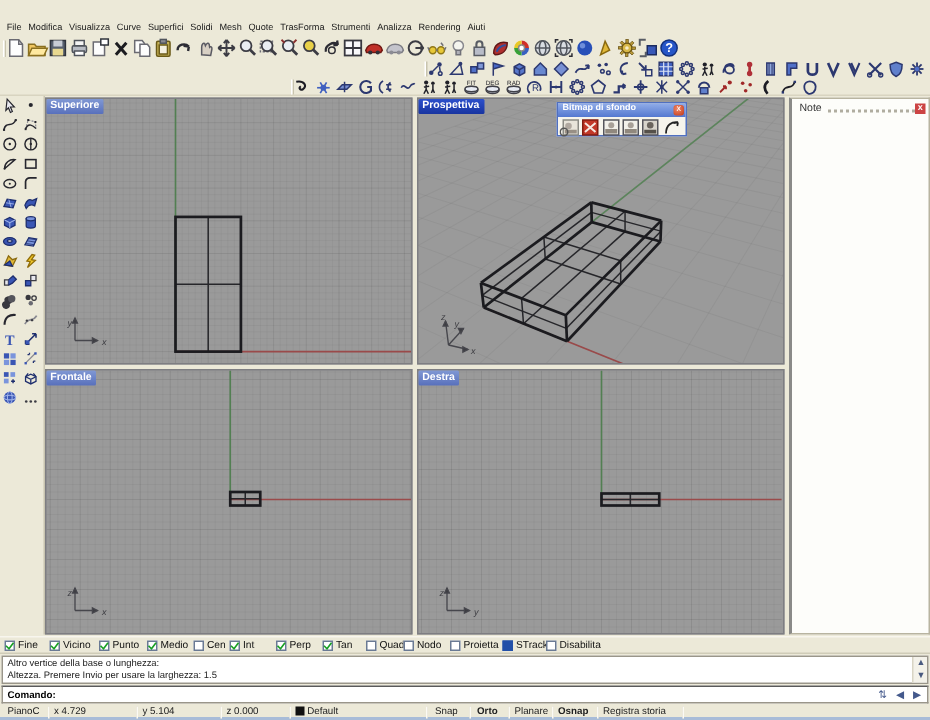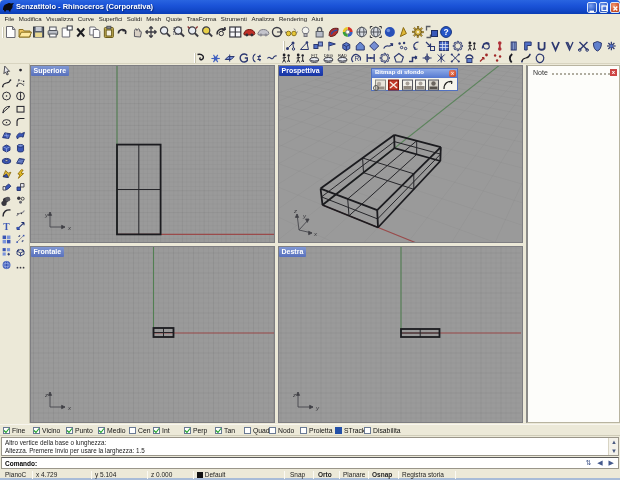--- a/index.html
+++ b/index.html
@@ -40,41 +40,20 @@
 
 #cmd{left:1px;top:456.5px;width:618px;height:12px;background:#fff;border:1px solid #9a968a;border-top:1px solid #5a5a5a}
 #cmd b{position:absolute;left:3px;top:2px;font-size:6.5px;color:#000}
 #cmd .arr{position:absolute;right:2px;top:1px;font-size:7px;color:#44598c;letter-spacing:2px}
 
 #status{left:0;top:469.5px;width:620px;height:10.5px;background:#ece9d8;font-size:6.5px;color:#222;border-bottom:2px solid #a8bcd8}
 #status span{position:absolute;top:1.5px;white-space:nowrap}
 .sdiv{position:absolute;top:1px;width:1px;height:8px;background:#cdc9b8;border-right:1px solid #fbfaf4}
 </style></head><body>
 <div id="win">
-  <div id="tb" class="abs">
-    <svg width="13" height="12" style="position:absolute;left:2px;top:1px">
-      <path d="M1 9 C1 5,3 3,5 3 C6 2,8 1.5,9 2.5 L12 2 L10.5 4 C11 6,10 8,8.5 9 L8.5 10.5 L7 10.5 L6.8 9.3 L4 9.3 L3.8 10.5 L2.3 10.5 L2 9 z" fill="#0c0c10"></path>
-    </svg>
-    <span class="txt">Senzatitolo - Rhinoceros (Corporativa)</span>
-    <div class="wbtn" id="bmin" style="left:587px">
-        <svg width="10" height="11">
-          <path d="M1.5 8.5 h4.5" stroke="#fff" stroke-width="1.8"></path>
-        </svg>
-      </div>
-    <div class="wbtn" id="bmax" style="left:598.5px">
-        <svg width="10" height="11">
-          <rect x="2" y="3" width="4.8" height="4.5" fill="none" stroke="#fff" stroke-width="1.2"></rect>
-        </svg>
-      </div>
-    <div class="wbtn" id="bclose" style="left:610px">
-        <svg width="10" height="11">
-          <path d="M2.5 3.5 l3.8 4 M6.3 3.5 l-3.8 4" stroke="#fff" stroke-width="1.4"></path>
-        </svg>
-      </div>
-  </div>
   <div id="menu" class="abs"><span class="mi">File</span><span class="mi">Modifica</span><span class="mi">Visualizza</span><span class="mi">Curve</span><span class="mi">Superfici</span><span class="mi">Solidi</span><span class="mi">Mesh</span><span class="mi">Quote</span><span class="mi">TrasForma</span><span class="mi">Strumenti</span><span class="mi">Analizza</span><span class="mi">Rendering</span><span class="mi">Aiuti</span></div>
   <div id="tbar" class="abs"></div>
   <svg width="455" height="17" style="position:absolute;left:0;top:24px;overflow:visible">
       <g transform="translate(4.0,1.5)">
         <path d="M2.5 1 h6 l2.5 3 v8 h-8.5 z" fill="#fefefe" stroke="#6a6a72" stroke-width="1"></path>
         <path d="M8.5 1 l0 3 l2.5 0" fill="none" stroke="#6a6a72"></path>
       </g>
       <g transform="translate(18.05,1.5)">
         <path d="M1 4 l4 0 1.2 1.5 5.8 0 0 6 -11 0 z" fill="#f0c660" stroke="#8a7020" stroke-width="1"></path>
         <path d="M1 11.5 l2.2-4.8 10.3 0 -2.2 4.8 z" fill="#ffe9a0" stroke="#8a7020"></path>

